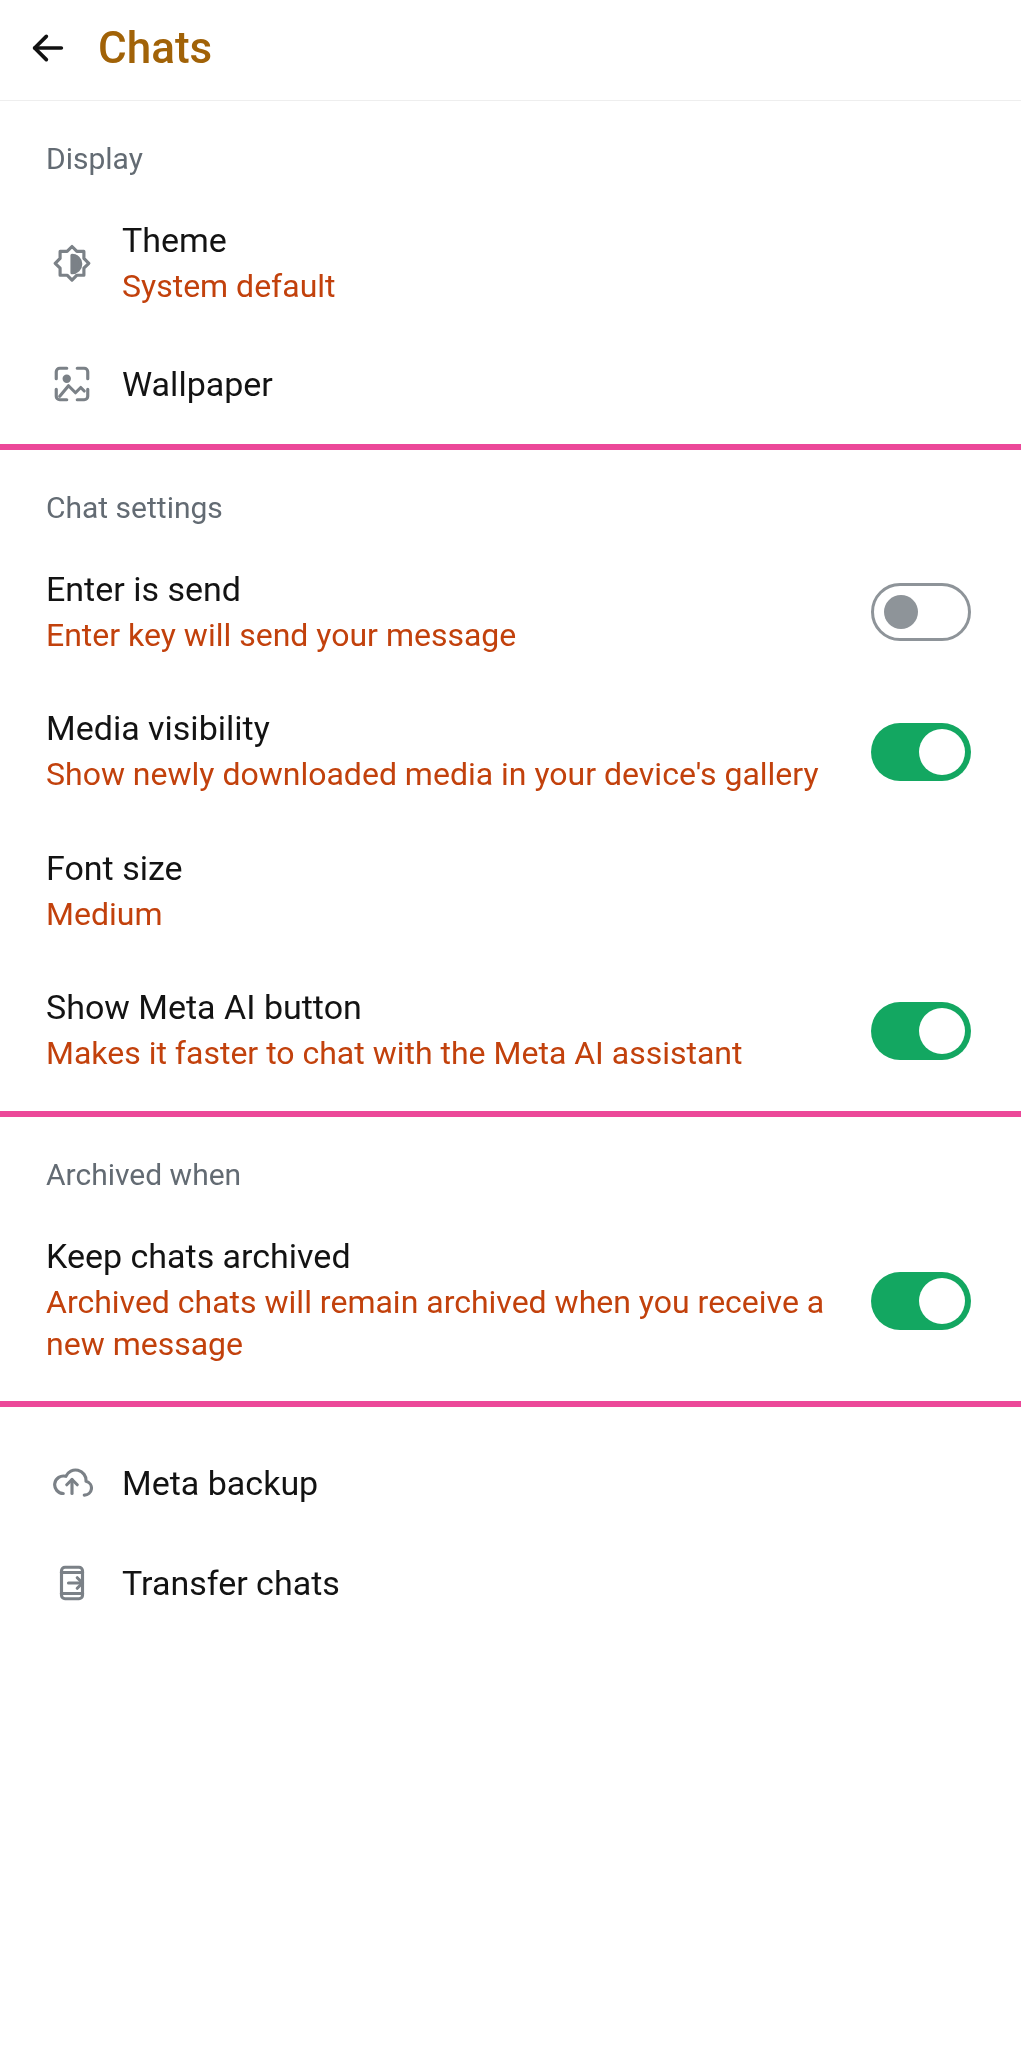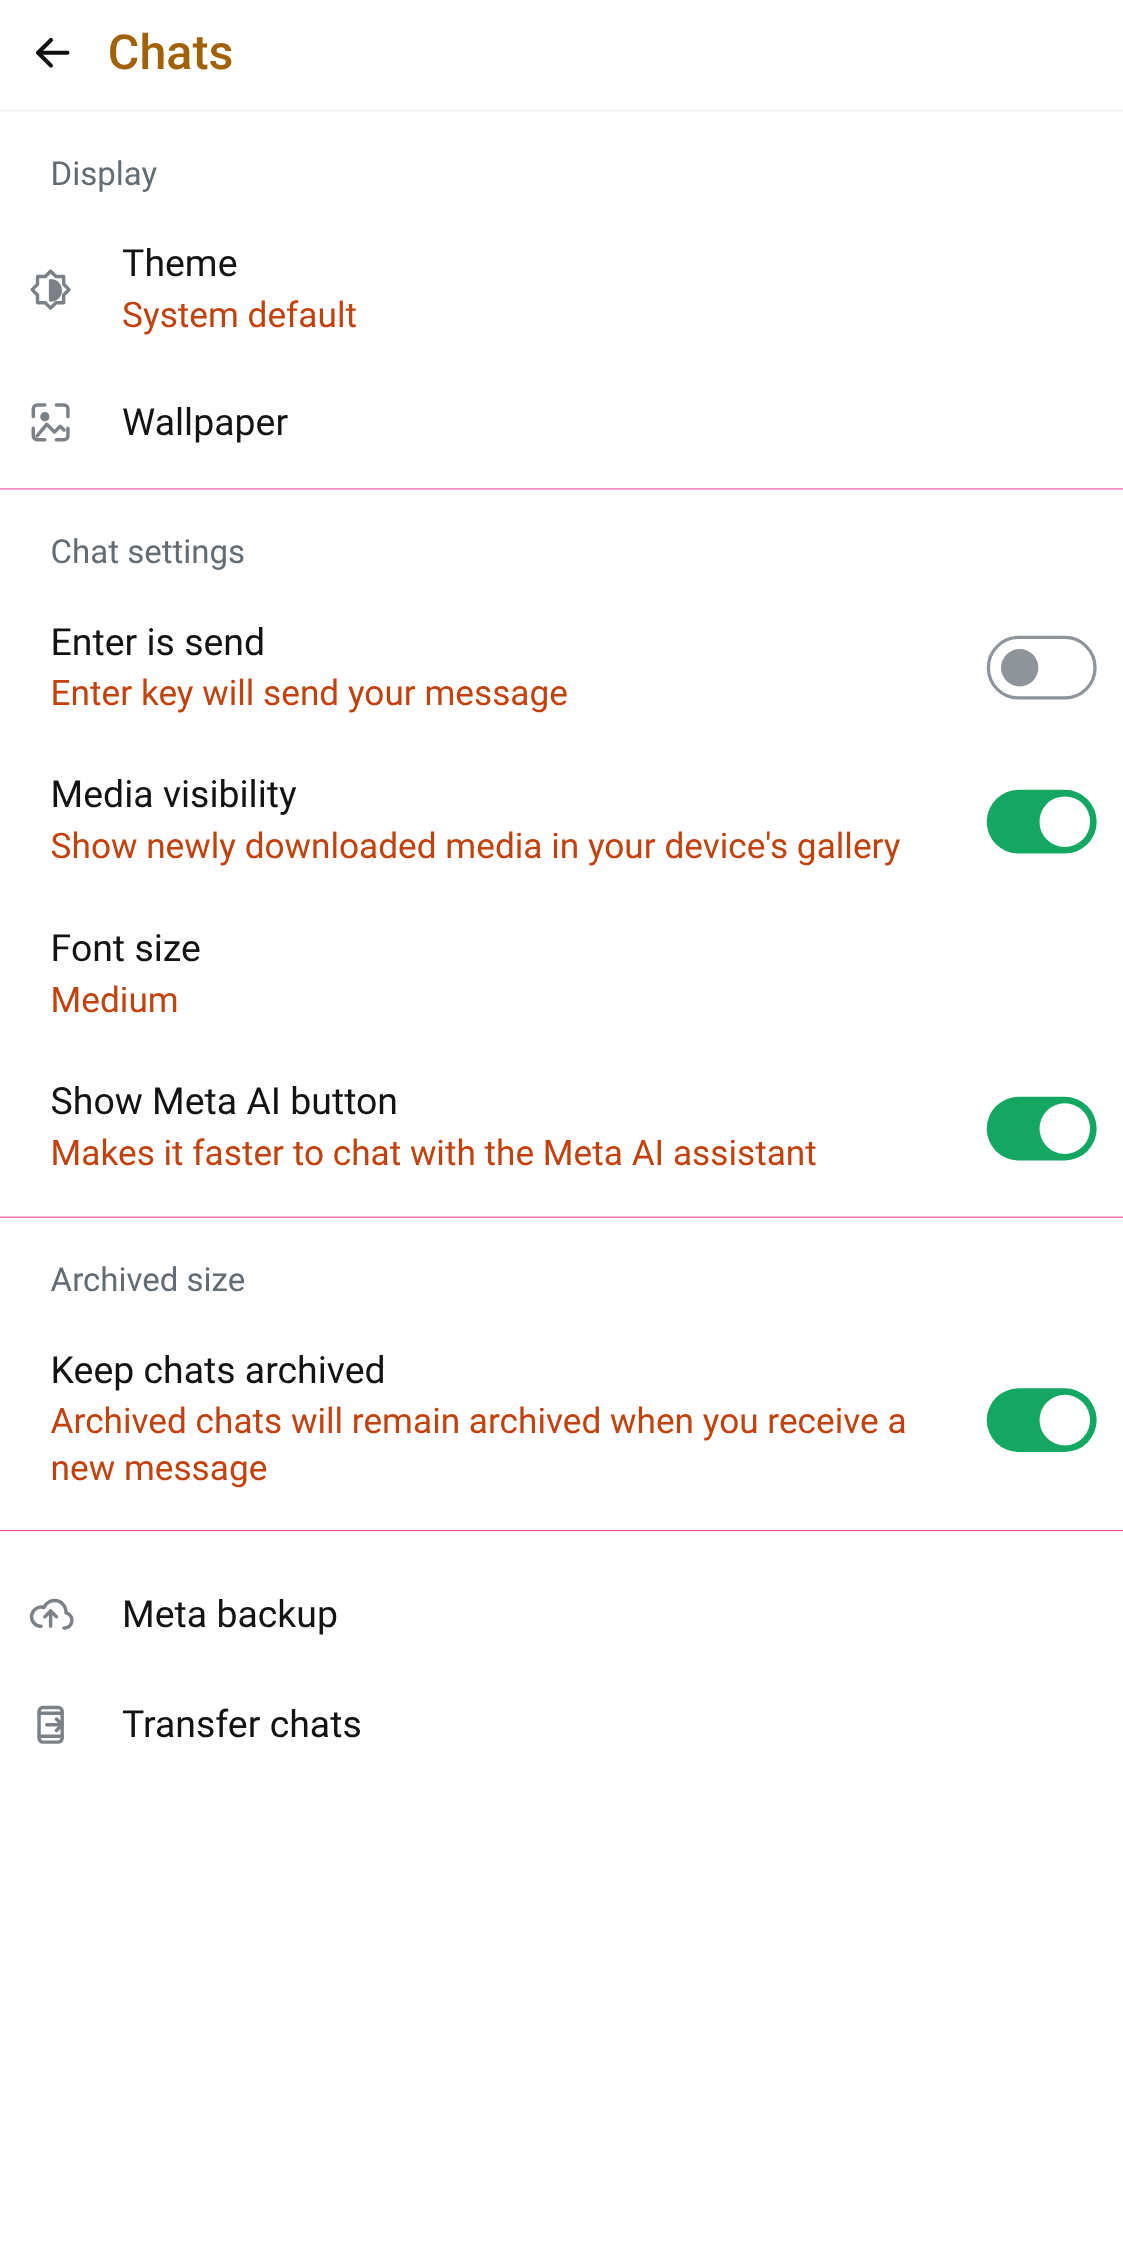--- a/index.html
+++ b/index.html
@@ -24,34 +24,34 @@
   .back-icon {
     width: 44px;
     height: 44px;
     display: inline-flex;
     align-items: center;
     justify-content: center;
   }
   .back-icon svg { width: 40px; height: 40px; }
   .section {
     padding: 40px 0 0 0;
-    border-bottom: 1px solid #ec4899;
+    border-bottom: 6px solid #ec4899;
   }
   .section:last-child { border-bottom: none; }
   .section-title {
     font-size: 30px;
     color: #636b73;
     padding: 0 46px 18px 46px;
     font-weight: 400;
   }
   .list-item {
     display: flex;
     align-items: center;
-    padding: 26px 24px;
-    gap: 43px;
+    padding: 26px 50px;
+    gap: 28px;
     min-height: 100px;
   }
   .list-item.no-icon {
     padding-left: 46px;
     justify-content: space-between;
   }
   .item-icon {
     width: 44px;
     height: 44px;
     display: inline-flex;
@@ -195,21 +195,21 @@
       <span class="item-title">Show Meta AI button</span>
       <span class="item-sub">Makes it faster to chat with the Meta AI assistant</span>
     </div>
     <div class="toggle on">
         <div class="knob"></div>
       </div>
   </div>
 </div>
 
 <div class="section tight-bottom">
-  <div class="section-title">Archived size</div>
+  <div class="section-title">Archived when</div>
 
   <div class="list-item no-icon">
     <div class="item-text">
       <span class="item-title">Keep chats archived</span>
       <span class="item-sub">Archived chats will remain archived when you receive a new message</span>
     </div>
     <div class="toggle on">
         <div class="knob"></div>
       </div>
   </div>

